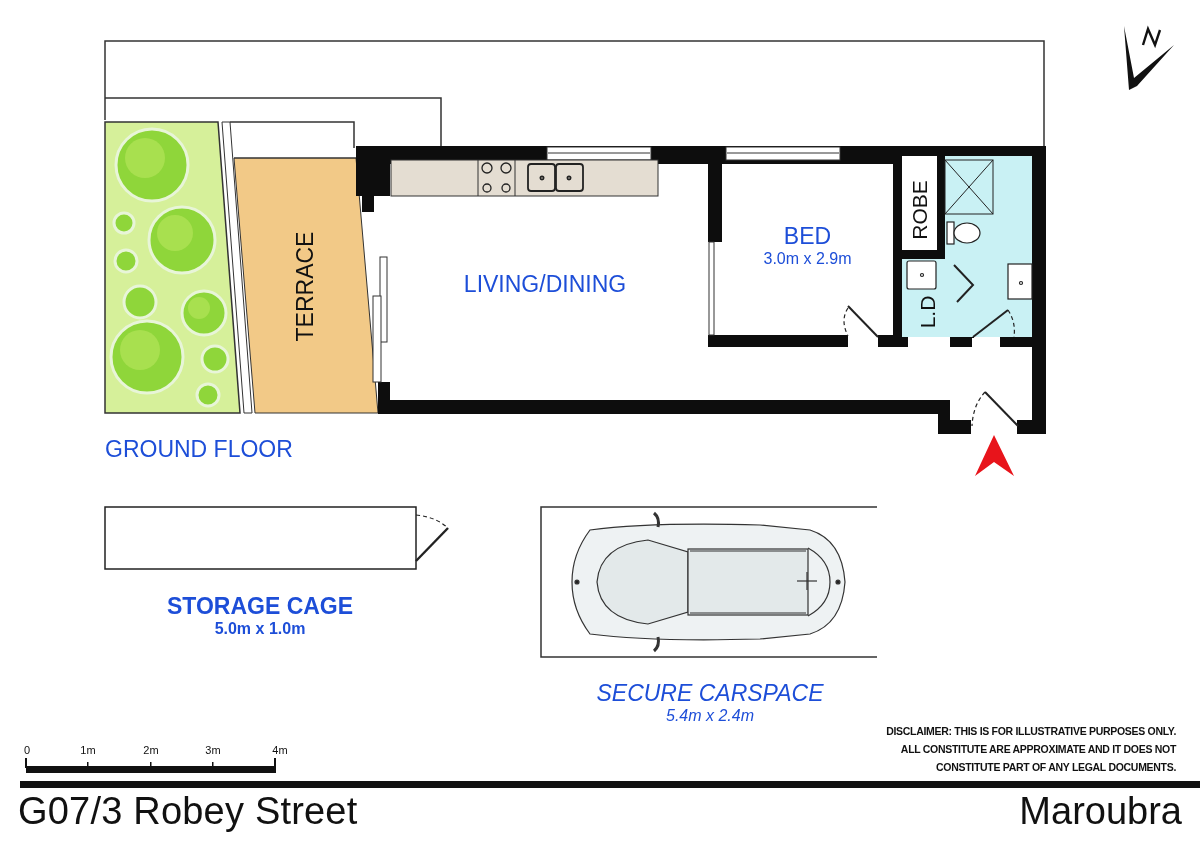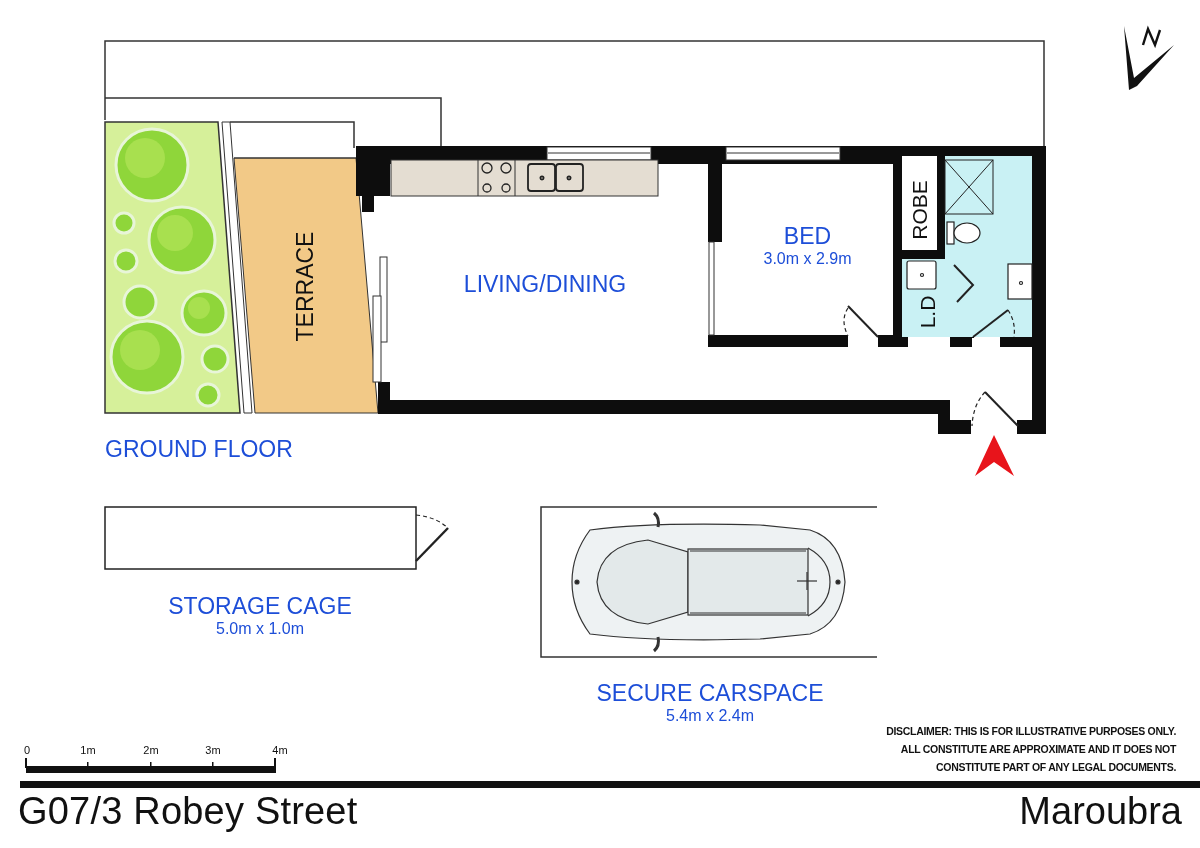--- a/index.html
+++ b/index.html
@@ -195,26 +195,26 @@
   <div class="room-name">BED</div>
   <div class="room-dim">3.0m x 2.9m</div>
 </div>
 
 <div class="vert" style="left:245px; top:273px; width:120px; font-size:23px;">TERRACE</div>
 <div class="vert" style="left:887px; top:198px; width:66px; font-size:21px;">ROBE</div>
 <div class="vert" style="left:903px; top:300px; width:50px; font-size:21px;">L.D</div>
 
 <div class="lbl" style="left:105px; top:437px; font-size:23px;">GROUND FLOOR</div>
 
-<div class="lbl" style="left:140px; top:594px; width:240px;">
+<div class="lbl" style="left:140px; top:594px; width:240px;font-weight:bold;">
   <div class="room-name">STORAGE CAGE</div>
   <div class="room-dim">5.0m x 1.0m</div>
 </div>
 
-<div class="lbl" style="left:560px; top:681px; width:300px;">
+<div class="lbl" style="left:560px; top:681px; width:300px;font-style:italic;">
   <div class="room-name">SECURE CARSPACE</div>
   <div class="room-dim">5.4m x 2.4m</div>
 </div>
 
 <div class="scale-tick" style="left:27px;">0</div>
 <div class="scale-tick" style="left:88px;">1m</div>
 <div class="scale-tick" style="left:151px;">2m</div>
 <div class="scale-tick" style="left:213px;">3m</div>
 <div class="scale-tick" style="left:280px;">4m</div>
 

